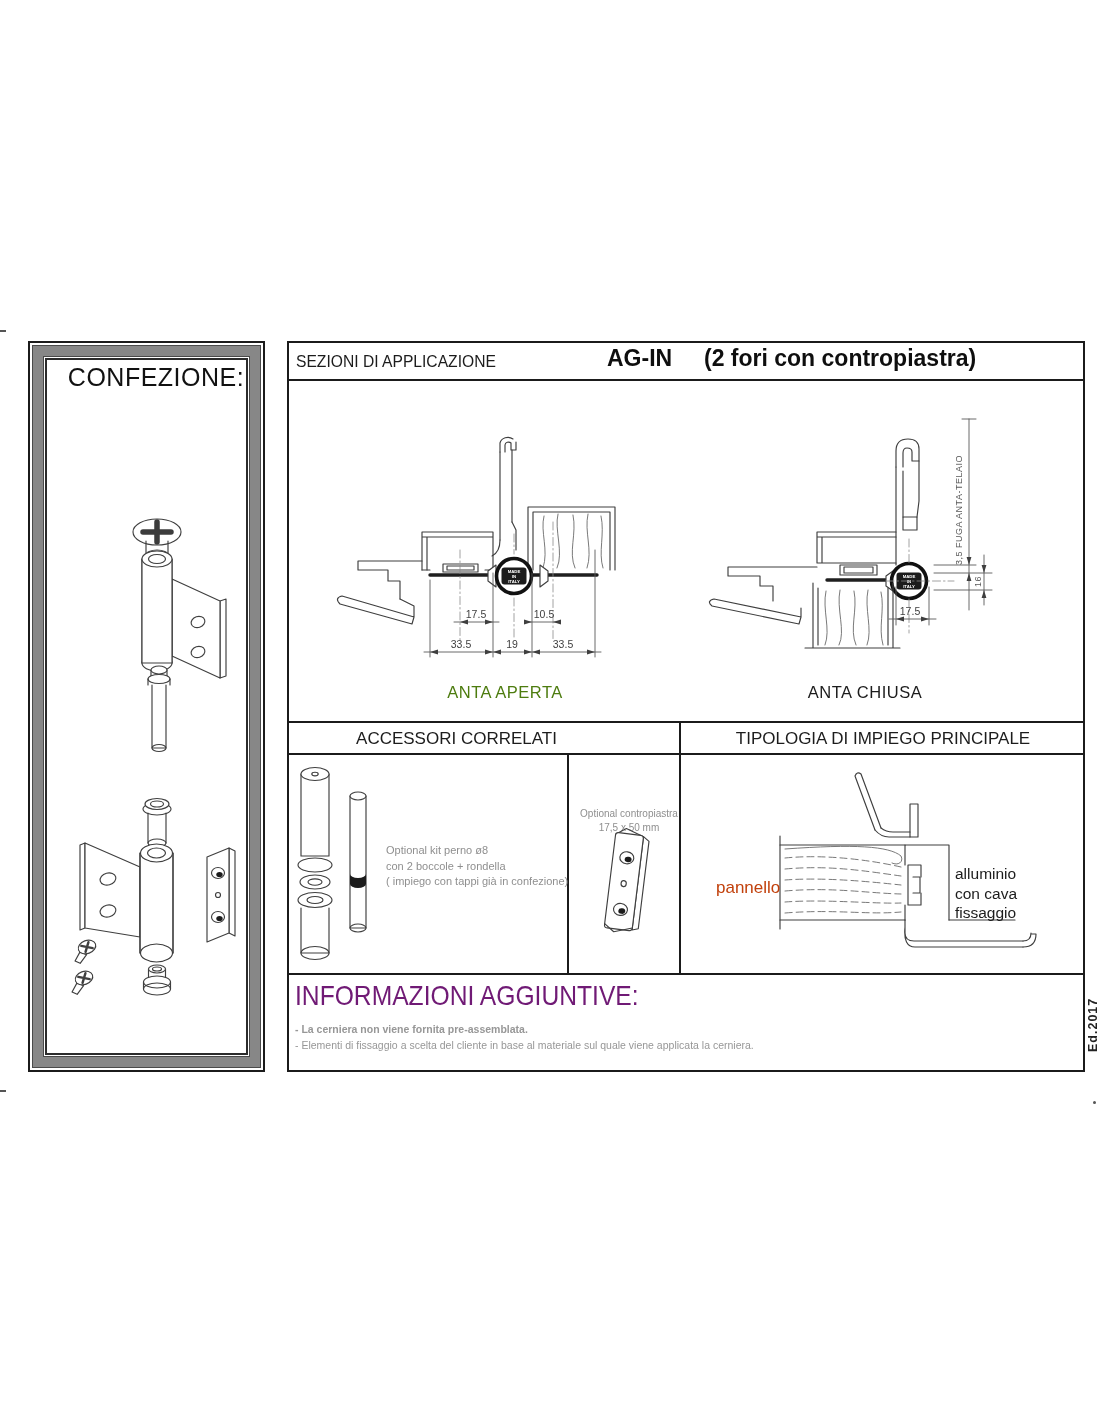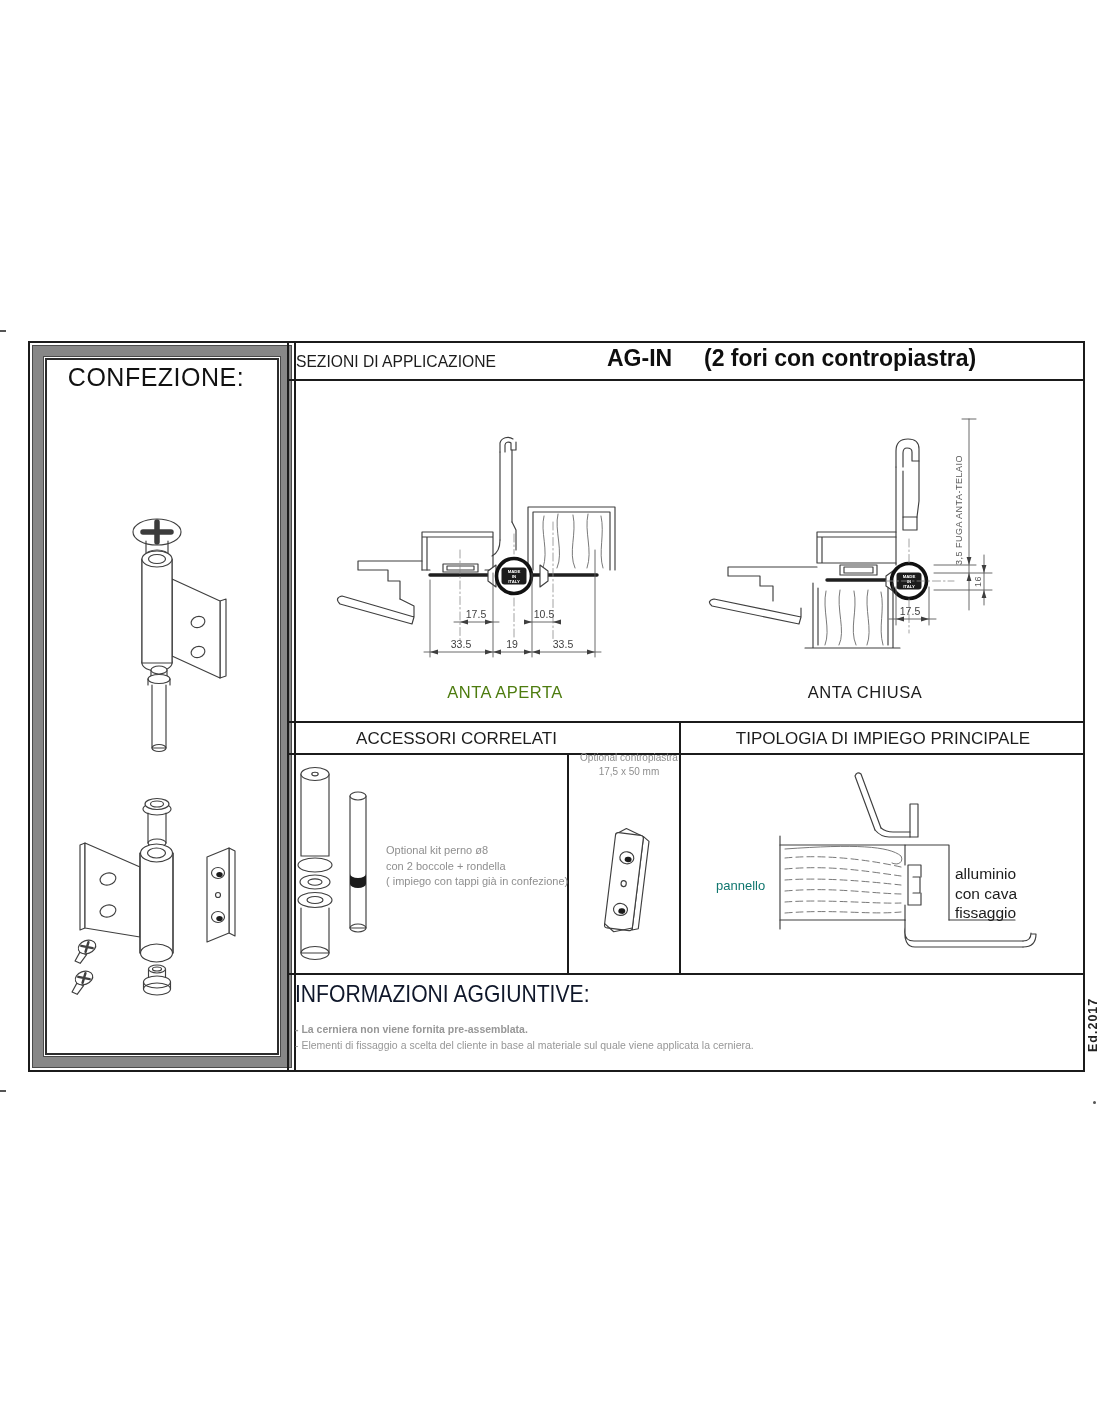--- a/index.html
+++ b/index.html
@@ -25,21 +25,21 @@
   svg .stamp{font-size:4.3px;fill:#ffffff;text-anchor:middle;font-weight:700;}
   .graytxt{color:#8f8f8f;}
 </style>
 </head>
 <body>
 
 <div class="abs" style="left:0;top:330px;width:6px;height:2px;background:#555;"></div>
 <div class="abs" style="left:0;top:1090px;width:6px;height:2px;background:#555;"></div>
 <div class="abs" style="left:1093px;top:1101px;width:3px;height:3px;background:#555;border-radius:2px;"></div>
 
-<div class="abs" style="left:28px;top:341px;width:268px;height:731px;border:2px solid #1b1b1b;background:#fff;">
+<div class="abs" style="left:28px;top:341px;width:237px;height:731px;border:2px solid #1b1b1b;background:#fff;">
   <div class="abs" style="left:3px;top:3px;right:3px;bottom:3px;border:10px solid #878787;box-shadow:0 0 0 1px #4a4a4a, inset 0 0 0 1px #4a4a4a;">
     <div class="abs" style="left:2px;top:2px;right:2px;bottom:2px;border:2px solid #2c2c2c;background:#fff;"></div>
   </div>
   <div class="abs ctr" style="left:20px;top:20px;width:212px;font-size:25px;letter-spacing:0.5px;color:#111;">CONFEZIONE:</div>
 </div>
 
 <svg style="left:60px;top:505px;width:180px;height:500px;" viewBox="0 0 180 500">
   <g class="st">
 
     <g>
@@ -284,21 +284,21 @@
       <ellipse cx="62" cy="160" rx="8" ry="4"></ellipse>
     </g>
   </g>
 </svg>
 <div class="abs graytxt" style="left:386px;top:843px;font-size:11px;line-height:15.5px;">
   <div>Optional kit perno ø8</div>
   <div>con 2 boccole + rondella</div>
   <div>( impiego con tappi già in confezione)</div>
 </div>
 
-<div class="abs ctr graytxt" style="left:570px;top:751px;width:118px;font-size:10px;line-height:14px;">
+<div class="abs ctr graytxt" style="left:570px;top:807px;width:118px;font-size:10px;line-height:14px;">
   <div>Optional contropiastra</div>
   <div>17,5 x 50 mm</div>
 </div>
 <svg style="left:604px;top:826px;width:46px;height:110px;" viewBox="0 0 46 110">
   <g class="st" transform="rotate(7 23 55)">
     <path d="M6,10 L16,3 L34,9"></path>
     <polygon class="fw" points="34,9 40,13 40,101 34,103"></polygon>
     <rect class="fw" x="6" y="8" width="28" height="96" rx="3"></rect>
     <ellipse cx="20" cy="32" rx="7" ry="6"></ellipse>
     <ellipse class="dark" cx="21.5" cy="33.5" rx="3.5" ry="2.8"></ellipse>
@@ -328,24 +328,24 @@
       <rect x="205" y="34" width="8" height="33"></rect>
       <path d="M200,75 V95 M200,135 V150 M200,75 H244 M244,75 V150"></path>
       <path d="M216,95 H203 V135 H216 M216,95 V107 M216,123 V135"></path>
       <path d="M208,107 h7 v16 h-7"></path>
       <path d="M200,150 V163 Q200,171 209,171 H318 M200,157 Q198,177 210,177 H318"></path>
       <path d="M244,150 H310"></path>
       <path d="M318,171 c6,0 8,-3 8,-8 M318,177 c9,0 13,-5 13,-13 l-5,0"></path>
     </g>
   </g>
 </svg>
-<div class="abs" style="left:716px;top:878px;font-size:13px;color:#0f766e;">pannello</div>
+<div class="abs" style="left:716px;top:878px;font-size:17px;color:#c2410c;">pannello</div>
 <div class="abs" style="left:955px;top:864px;font-size:15.5px;line-height:19.5px;color:#1c1c1c;">
   <div>alluminio</div>
   <div>con cava</div>
   <div>fissaggio</div>
 </div>
 
-<div class="abs" style="left:295px;top:980px;font-size:24px;color:#0f172a;"><span class="cond" style="display:inline-block;transform:scaleX(0.88);transform-origin:left center;">INFORMAZIONI AGGIUNTIVE:</span></div>
+<div class="abs" style="left:295px;top:980px;font-size:28px;color:#701a75;"><span class="cond" style="display:inline-block;transform:scaleX(0.88);transform-origin:left center;">INFORMAZIONI AGGIUNTIVE:</span></div>
 <div class="abs" style="left:295px;top:1023px;font-size:10.5px;color:#979797;font-weight:bold;">- La cerniera non viene fornita pre-assemblata.</div>
 <div class="abs" style="left:295px;top:1039px;font-size:10.5px;color:#979797;">- Elementi di fissaggio a scelta del cliente in base al materiale sul quale viene applicata la cerniera.</div>
 
 <div class="abs" style="left:1085px;top:978px;width:15px;height:94px;display:flex;align-items:center;justify-content:center;writing-mode:vertical-rl;transform:rotate(180deg);font-size:12.5px;font-weight:700;letter-spacing:1px;color:#222;">Ed.2017</div>
 
 </body></html>

